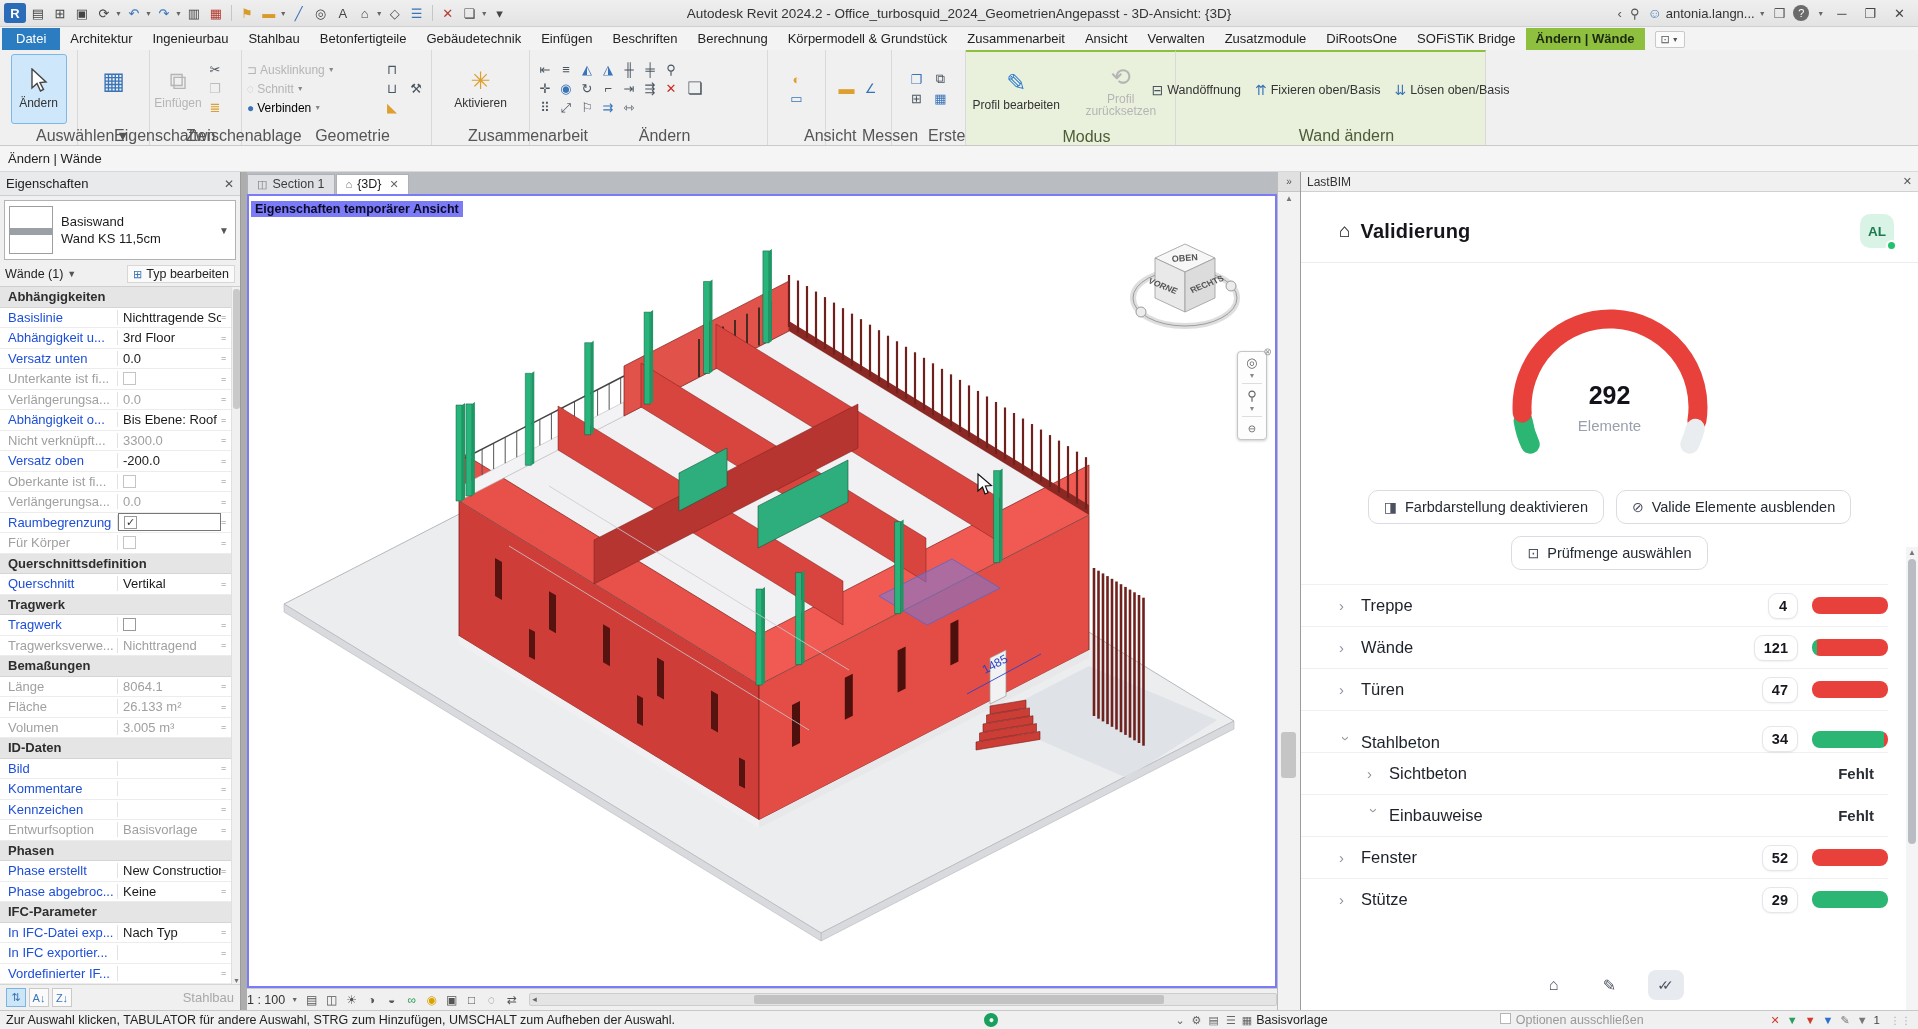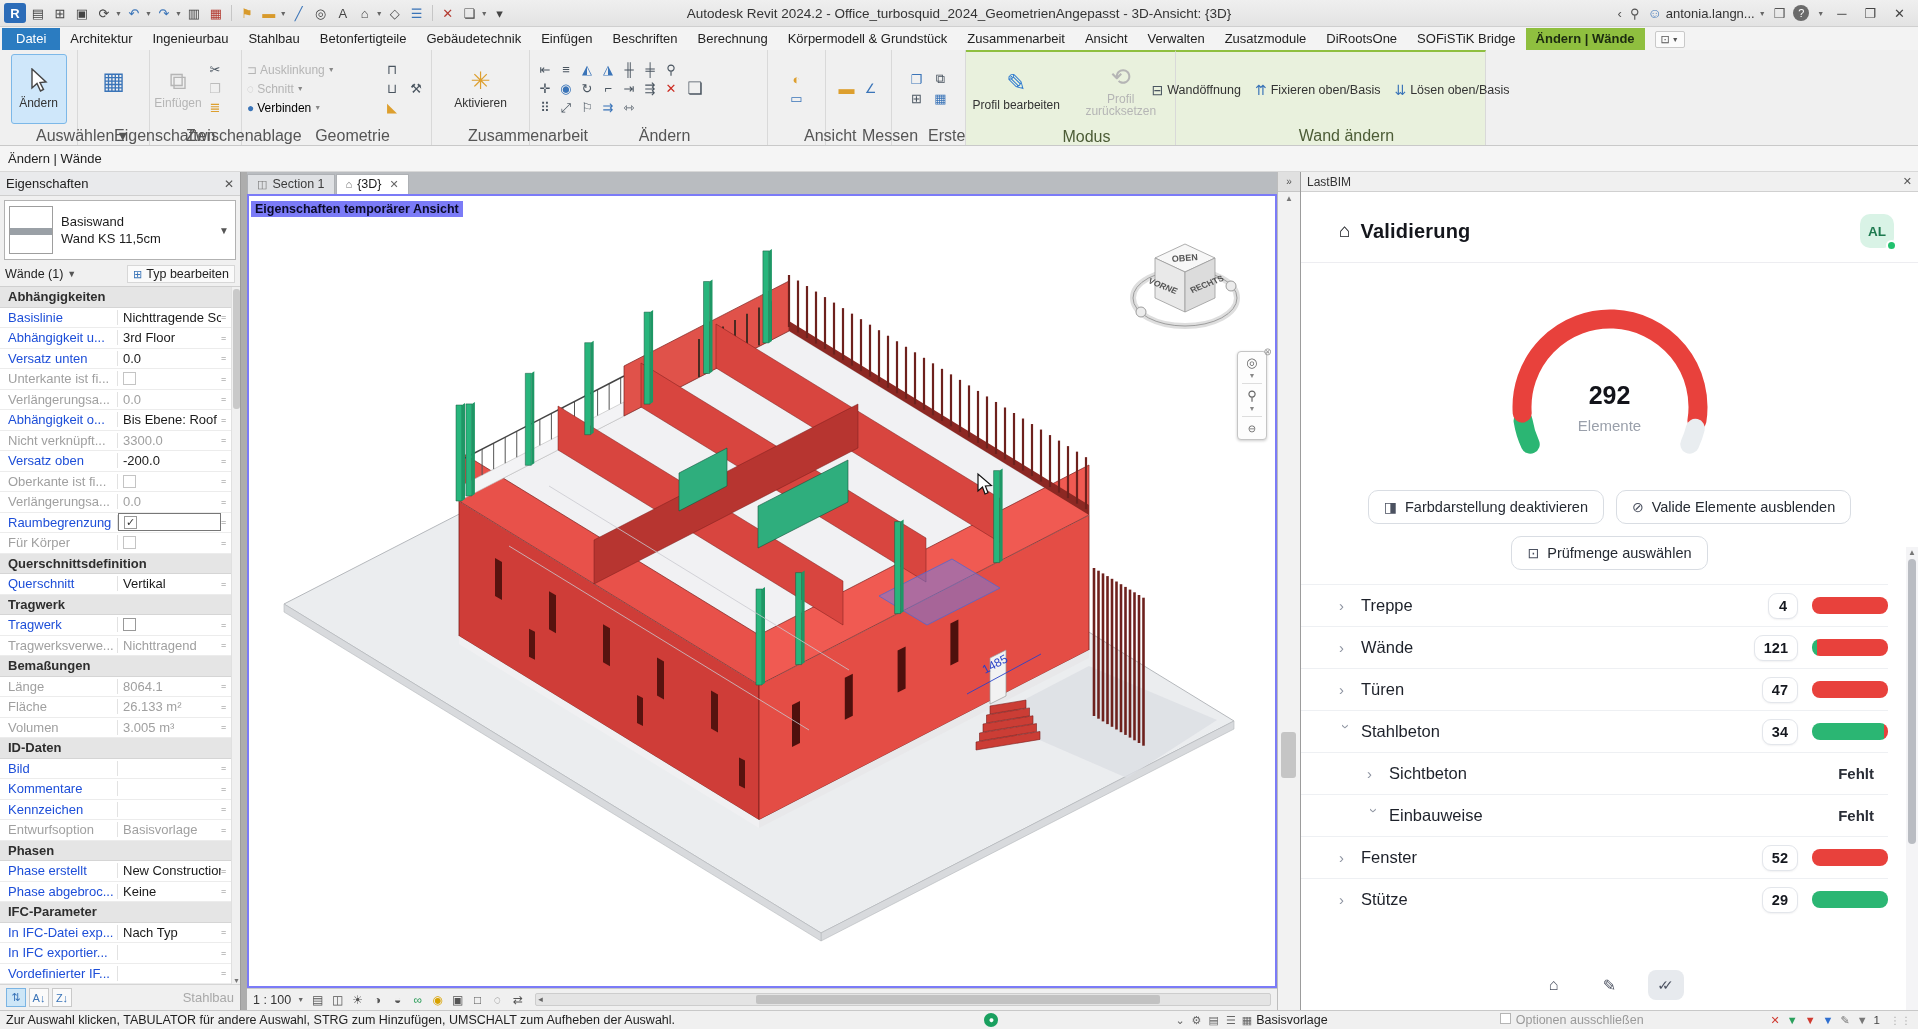--- a/index.html
+++ b/index.html
@@ -105,21 +105,21 @@
   .vtab .tic { font-size:11px; color:#777; }
   .vtab .x { font-size:11px; color:#666; margin-left:3px; }
   .viewport { flex:1; position:relative; border:2px solid #7b7bf7; background:#fff; overflow:hidden; }
   .banner { position:absolute; top:5px; left:2px; background:#7b7bf7; color:#0a0a28; font-size:12.5px; font-weight:bold; padding:1px 4px; z-index:5; }
   .viewcube { position:absolute; right:28px; top:30px; width:120px; height:120px; z-index:4; }
   .navbar { position:absolute; right:8px; top:155px; width:30px; background:#fdfdfd; border:1px solid #c5c5c5; border-radius:4px; box-shadow:0 1px 3px rgba(0,0,0,.2); display:flex; flex-direction:column; align-items:center; padding:3px 0; gap:2px; z-index:4; }
   .navbar .ni { font-size:13px; color:#666; line-height:15px; }
   .navbar .nd { font-size:7px; color:#888; }
   .navbar .nsep { width:20px; height:1px; background:#ddd; margin:2px 0; }
   .navclose { position:absolute; top:-6px; right:-6px; font-size:10px; color:#999; }
-  .vcontrols { height:22px; background:#f0f0f0; border-top:1px solid #c9c9c9; display:flex; align-items:center; gap:6px; padding:0 6px; font-size:12.5px; color:#333; }
+  .vcontrols { height:22px; background:#f0f0f0; border-top:1px solid #c9c9c9; display:flex; align-items:center; gap:6px; padding:0 0; font-size:12.5px; color:#333; }
   .vci { font-size:12px; color:#555; min-width:15px; text-align:center; }
   .vci.green { color:#2e9e5b; }
   .vci.yellow { color:#d8a200; }
   .hscroll { flex:1; height:13px; background:#e4e4e4; border:1px solid #cdcdcd; border-radius:2px; position:relative; margin-left:4px; }
   .hscroll .hthumb { position:absolute; top:1px; bottom:1px; left:30%; width:55%; background:#c2c2c2; border-radius:2px; }
   .hscroll .harr { position:absolute; left:2px; top:0; font-size:9px; color:#666; }
 
   
   .vstrip { width:23px; display:flex; flex-direction:column; background:#e9e9e9; border-left:1px solid #bdbdbd; }
   .collapsebtn { height:20px; display:flex; align-items:center; justify-content:center; color:#555; font-size:10px; background:#e0e0e0; border-bottom:1px solid #c6c6c6; }
@@ -918,21 +918,21 @@
             <div class="lbrow" style="padding-left: 38px;">
               <span class="chev">›</span>
               <span class="lbl">Türen</span>
               <div class="right">
                 <span class="pill">47</span>
                 <div class="bar">
                   <div style="flex: 1 1 0%; background: rgb(232, 65, 60);"></div>
                 </div>
               </div>
             </div>
-            <div class="lbrow" style="padding-left: 38px;">
+            <div class="lbrow" style="padding-left: 38px; align-items: flex-end;">
               <span class="chev exp">›</span>
               <span class="lbl">Stahlbeton</span>
               <div class="right">
                 <span class="pill">34</span>
                 <div class="bar">
                   <div style="flex: 0.95 1 0%; background: rgb(43, 182, 115);"></div>
                   <div style="flex: 0.05 1 0%; background: rgb(232, 65, 60);"></div>
                 </div>
               </div>
             </div>

